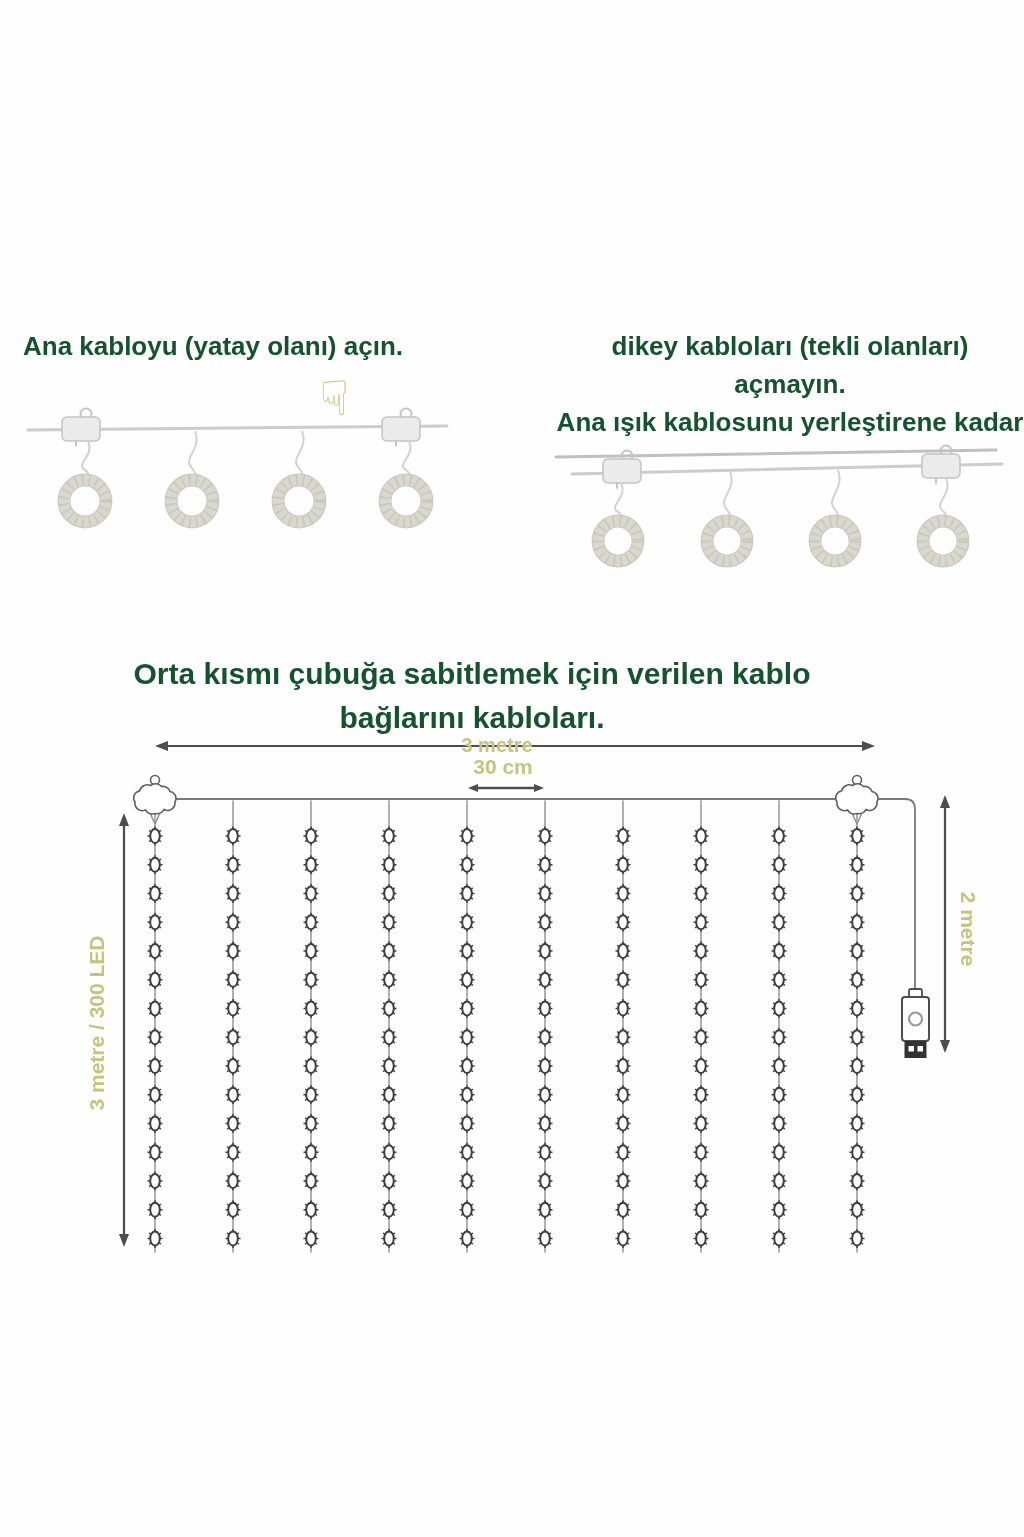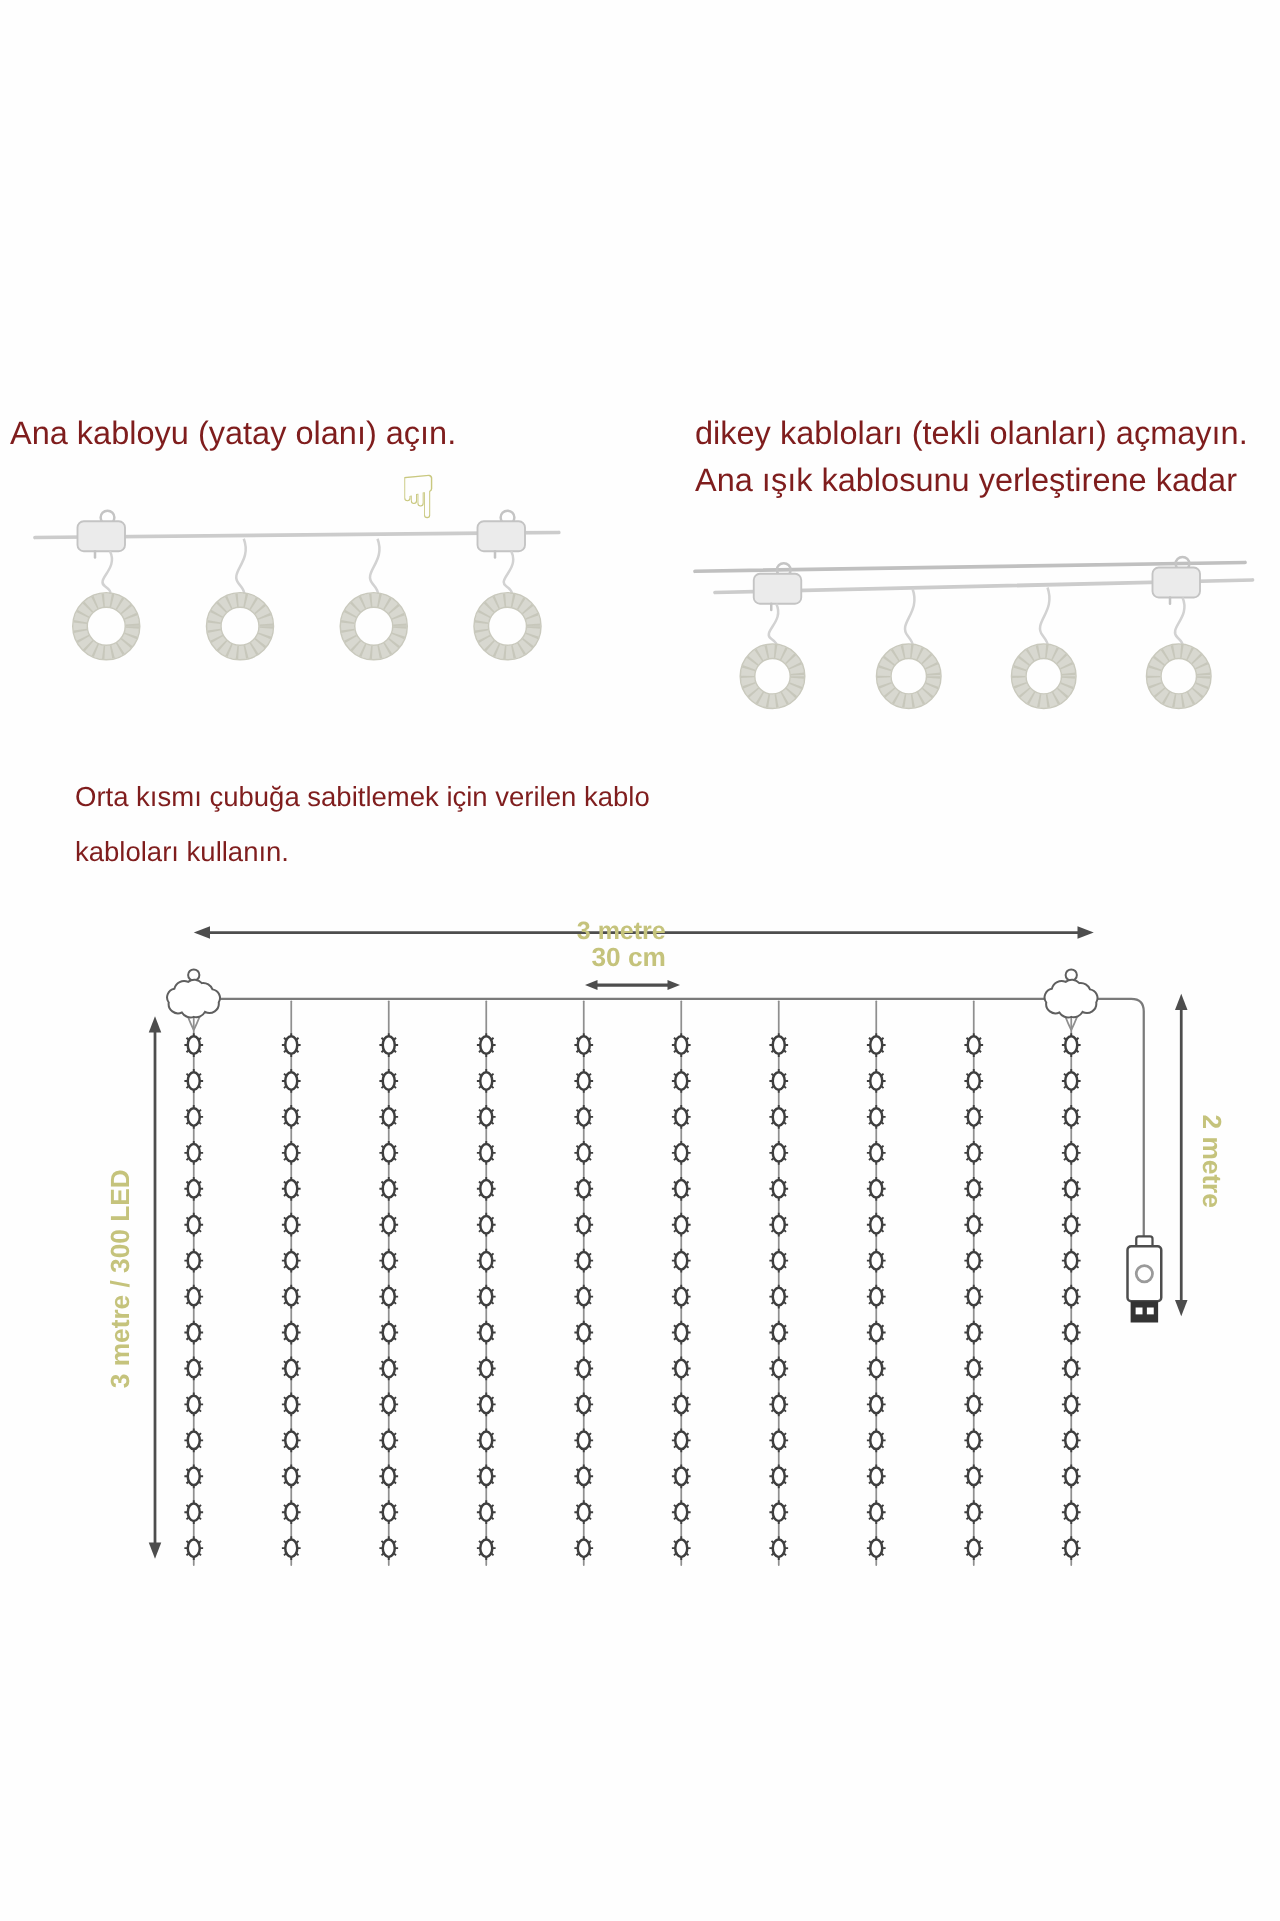--- a/index.html
+++ b/index.html
@@ -1,22 +1,22 @@
 <!DOCTYPE html>
 <html><head>
 <meta charset="utf-8">
 <style>
   html,body{margin:0;padding:0;background:#fff;}
   .page{position:relative;width:1024px;height:1537px;background:#fefefe;overflow:hidden;
         font-family:"Liberation Sans","DejaVu Sans",sans-serif;}
   #art{position:absolute;left:0;top:0;width:1024px;height:1537px;}
-  .title{position:absolute;color:#7f1d1d;font-weight:400;}
+  .title{position:absolute;color:#14532d;font-weight:700;text-align:center;}
   .step1{left:8px;top:327px;width:410px;font-size:26px;line-height:38px;}
   .step2{left:556px;top:327px;width:468px;font-size:26px;line-height:38px;}
-  .step3{left:60px;top:616px;width:824px;font-size:22px;line-height:44px;}
+  .step3{left:60px;top:652px;width:824px;font-size:30px;line-height:44px;}
   .m-label{position:absolute;color:#c5c37c;font-weight:600;text-align:center;}
   .lbl-width{left:397px;top:706px;width:200px;font-size:20px;margin-top:28px;}
   .lbl-spacing{left:433px;top:755px;width:140px;font-size:21px;text-align:center;}
   .lbl-height{left:7px;top:1011px;width:180px;height:24px;font-size:21px;line-height:24px;
               transform:rotate(-90deg);}
   .lbl-drop{left:928px;top:917px;width:80px;height:24px;font-size:21px;line-height:24px;
             transform:rotate(90deg);}
   .hand{position:absolute;left:320px;top:374px;font-size:48px;line-height:1;color:#c9c87f;
         font-family:"DejaVu Sans",sans-serif;}
 </style>
@@ -29,21 +29,21 @@
 
   <div class="title step2">
     <div>dikey kabloları (tekli olanları) açmayın.</div>
     <div>Ana ışık kablosunu yerleştirene kadar</div>
   </div>
 
   <span class="hand">☟</span>
 
   <div class="title step3">
     <div>Orta kısmı çubuğa sabitlemek için verilen kablo</div>
-    <div>kabloları kullanın.</div>
+    <div>bağlarını kabloları.</div>
   </div>
 
   <svg id="art" viewBox="0 0 1024 1537" xmlns="http://www.w3.org/2000/svg">
       <g>
         <line x1="28" y1="430" x2="447" y2="426" stroke="#cccccc" stroke-width="3" stroke-linecap="round"></line>
         <circle cx="86" cy="414" r="5.5" stroke="#c4c4c4" stroke-width="2" fill="none"></circle>
         <rect x="62" y="417" width="38" height="24" rx="5" fill="#ebebeb" stroke="#c4c4c4" stroke-width="1.5"></rect>
         <line x1="76" y1="441" x2="76" y2="446" stroke="#c4c4c4" stroke-width="2" stroke-linecap="round"></line>
         <circle cx="406" cy="414" r="5.5" stroke="#c4c4c4" stroke-width="2" fill="none"></circle>
         <rect x="382" y="417" width="38" height="24" rx="5" fill="#ebebeb" stroke="#c4c4c4" stroke-width="1.5"></rect>

